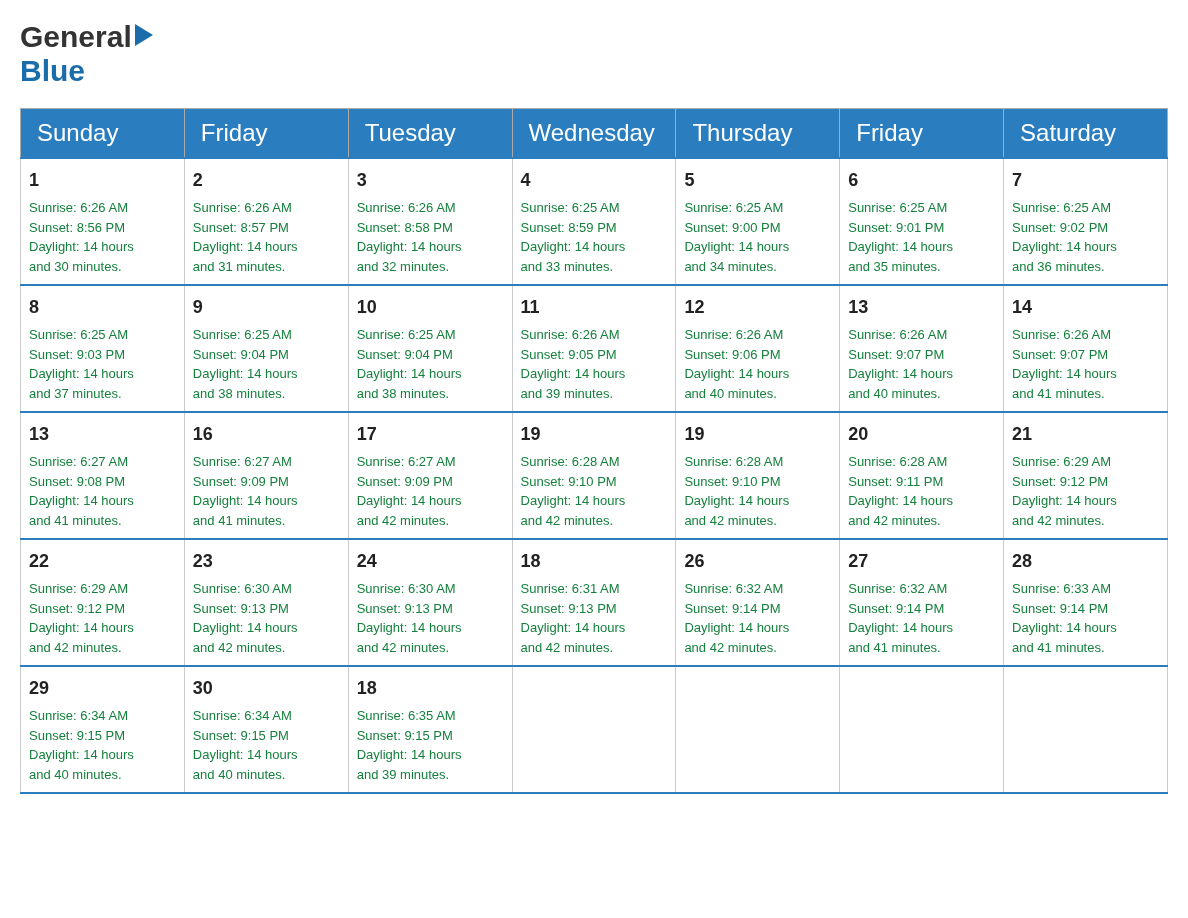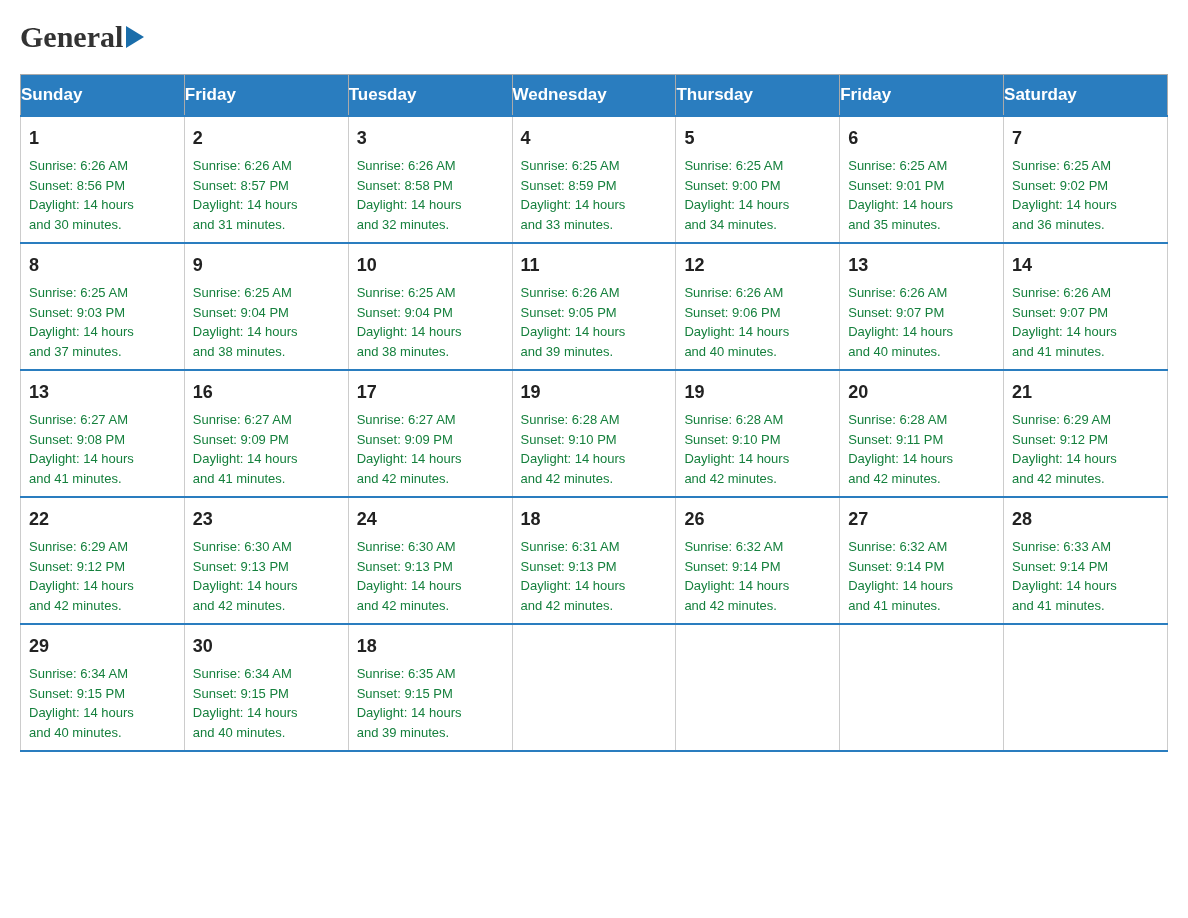--- a/index.html
+++ b/index.html
@@ -15,22 +15,20 @@
       justify-content: space-between;
       align-items: flex-start;
       margin-bottom: 20px;
     }
     .logo {
       display: flex;
       flex-direction: column;
     }
     .logo-line {
       display: flex;
-      align-items: center;
-      font-family: Liberation Serif, serif;
     }
     .title-section {
       text-align: right;
     }
     .month-title {
       font-size: 52px;
       font-weight: bold;
       color: #222;
       line-height: 1.1;
     }
@@ -39,23 +37,23 @@
       color: #555;
       margin-top: 4px;
     }
     .calendar {
       width: 100%;
       border-collapse: collapse;
     }
     .calendar th {
       background-color: #2a7dbf;
       color: #fff;
-      font-size: 17px;
-      font-weight: bold;
-      padding: 10px 0;
+      font-size: 24px;
+      font-weight: normal;
+      padding: 10px 16px;
       text-align: left;
       border: 1px solid #aaa;
     }
     .calendar td {
       vertical-align: top;
       padding: 8px;
       border: 1px solid #ccc;
       width: calc(100% / 7);
       font-size: 13px;
       line-height: 1.5;
@@ -86,20 +84,23 @@
 
 <div class="header">
   <div class="logo">
     <div class="logo-line">
       <span style="font-size:30px;font-weight:bold;color:#333;">General</span>
       <span style="display:inline-block;margin-left:3px;margin-top:4px;">
         <svg width="18" height="22" viewBox="0 0 18 22">
             <polygon points="0,0 18,11 0,22" fill="#1a6daa"></polygon>
           </svg>
       </span>
+    </div>
+    <div>
+      <span style="font-size:30px;font-weight:bold;color:#1a6daa;">Blue</span>
     </div>
   </div>
   <div class="title-section">
     <div class="month-title"></div>
     <div class="location"></div>
   </div>
 </div>
 
 <table class="calendar">
   <thead>

